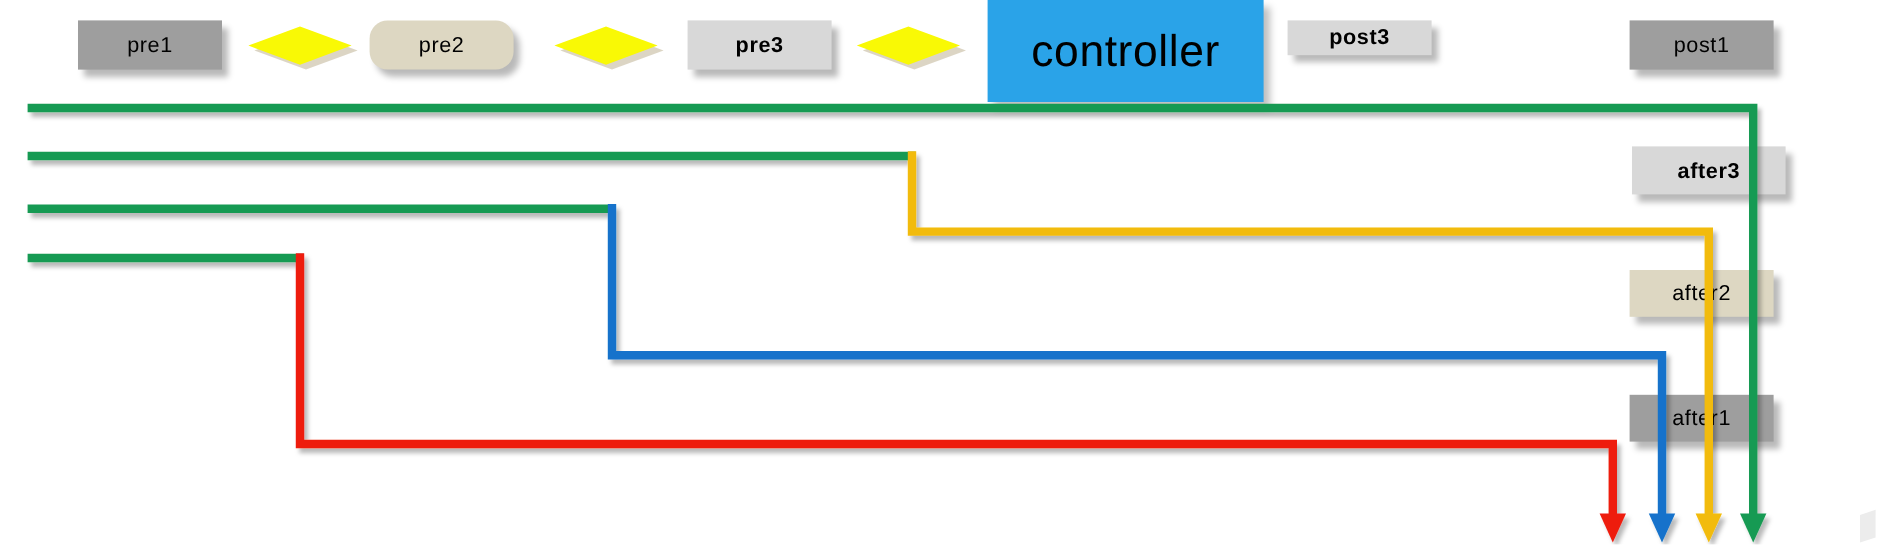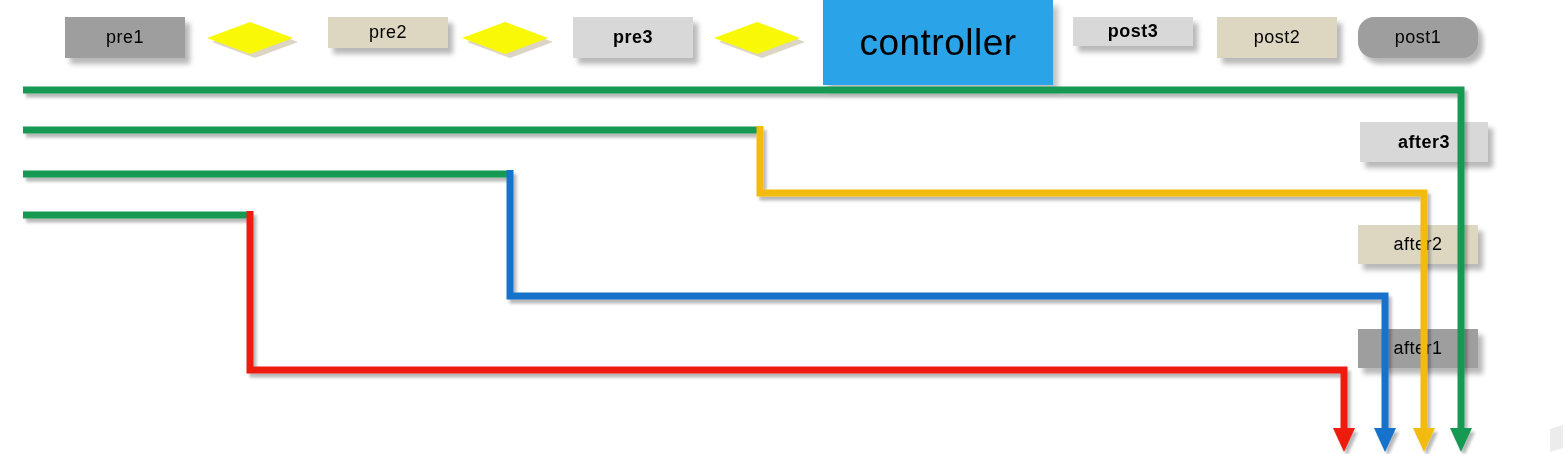--- a/index.html
+++ b/index.html
@@ -31,41 +31,40 @@
 
 <div class="stage">
 
   <div class="box box-dark" style="left:65px;top:17px;width:120px;height:41px;">pre1</div>
 
   <svg class="diamond" style="left:206px;top:21px;" width="94" height="40">
     <polygon points="49,5 92,21 49,37 6,21" opacity="0.55" fill="#c0b294"></polygon>
     <polygon points="44,1 87,17 44,33 1,17" fill="#f9f905"></polygon>
   </svg>
 
-  <div class="box box-beige" style="left:328px;top:17px;width:120px;height:31px;">pre2</div>
+  <div class="box box-beige" style="left:308px;top:17px;width:120px;height:41px;border-radius:15px;">pre2</div>
 
   <svg class="diamond" style="left:461px;top:21px;" width="94" height="40">
     <polygon points="49,5 92,21 49,37 6,21" opacity="0.55" fill="#c0b294"></polygon>
     <polygon points="44,1 87,17 44,33 1,17" fill="#f9f905"></polygon>
   </svg>
 
   <div class="box box-light" style="left:573px;top:17px;width:120px;height:41px;">pre3</div>
 
   <svg class="diamond" style="left:713px;top:21px;" width="94" height="40">
     <polygon points="49,5 92,21 49,37 6,21" opacity="0.55" fill="#c0b294"></polygon>
     <polygon points="44,1 87,17 44,33 1,17" fill="#f9f905"></polygon>
   </svg>
 
   <div class="box box-controller" style="left:823px;top:0px;width:230px;height:85px;">controller</div>
 
   <div class="box box-light" style="left:1073px;top:17px;width:120px;height:29px;">post3</div>
 
-  <div class="box box-beige" style="left:1217px;top:17px;width:120px;height:41px;">post2</div>
 
-  <div class="box box-dark" style="left:1358px;top:17px;width:120px;height:41px;border-radius:16px;">post1</div>
+  <div class="box box-dark" style="left:1358px;top:17px;width:120px;height:41px;">post1</div>
 
   <div class="box box-light" style="left:1360px;top:122px;width:128px;height:40px;">after3</div>
 
   <div class="box box-beige" style="left:1358px;top:225px;width:120px;height:39px;">after2</div>
 
   <div class="box box-dark" style="left:1358px;top:329px;width:120px;height:39px;">after1</div>
 
   <svg class="lines" width="1564" height="454">
     <defs>
       <filter id="lineshadow" x="-5%" y="-5%" width="110%" height="115%">

